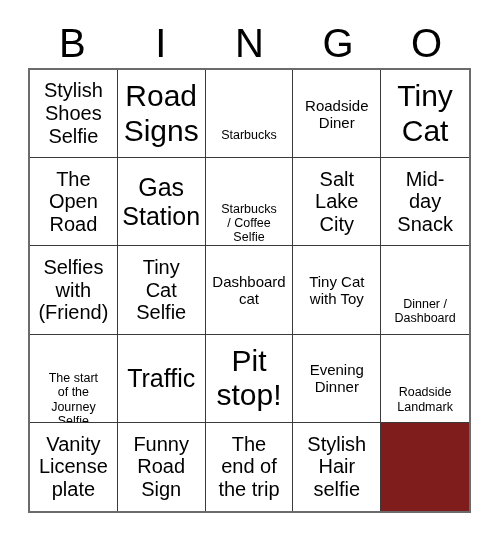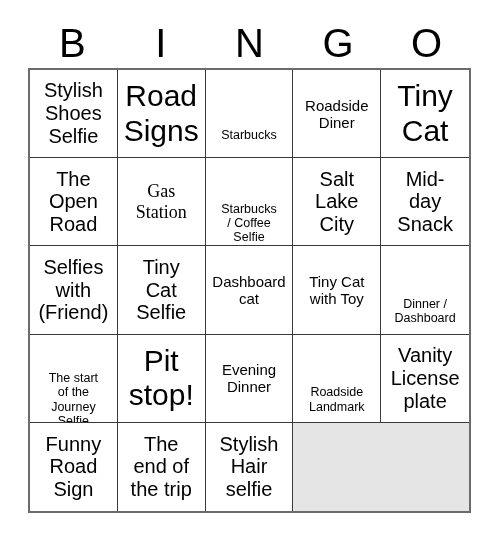--- a/index.html
+++ b/index.html
@@ -54,21 +54,21 @@
     width: 443px;
     height: 445px;
     box-sizing: border-box;
     display: grid;
     grid-template-columns: repeat(5, 1fr);
     grid-template-rows: repeat(5, 1fr);
     border-top: 2px solid #6b6b6b;
     border-left: 2px solid #6b6b6b;
     border-right: 2px solid #6b6b6b;
     border-bottom: 2px solid #6b6b6b;
-    background: #e5e5e5;
+    background: #7f1d1d;
   }
 
   .bingo-cell {
     box-sizing: border-box;
     border-right: 1px solid #3a3a3a;
     border-bottom: 1px solid #3a3a3a;
     display: flex;
     align-items: center;
     justify-content: center;
     text-align: center;
@@ -88,21 +88,21 @@
     width: 100%;
     line-height: 1.14;
     white-space: pre-line;
     word-wrap: break-word;
   }
 
   
   .bingo-cell[data-size="xs"] .cell-text  { font-size: 12.5px; margin-top: 43px; }
   .bingo-cell[data-size="sm"] .cell-text  { font-size: 15px; }
   .bingo-cell[data-size="md"] .cell-text  { font-size: 20px; }
-  .bingo-cell[data-size="lg"] .cell-text  { font-size: 18px; font-family: Liberation Serif, serif; }
+  .bingo-cell[data-size="lg"] .cell-text  { font-size: 25px; }
   .bingo-cell[data-size="xl"] .cell-text  { font-size: 30px; }
 </style>
 </head>
 <body>
 
 <div id="bingo-card">
 
   <div class="bingo-header">
     <div class="header-letter">B</div>
     <div class="header-letter">I</div>
@@ -177,20 +177,23 @@
       <div class="bingo-cell" data-size="xs">
         <span class="cell-text">Dinner /
 Dashboard</span>
       </div>
       <div class="bingo-cell" data-size="xs">
         <span class="cell-text">The start
 of the
 Journey
 Selfie</span>
       </div>
+      <div class="bingo-cell" data-size="lg">
+        <span class="cell-text">Traffic</span>
+      </div>
       <div class="bingo-cell" data-size="xl">
         <span class="cell-text">Pit
 stop!</span>
       </div>
       <div class="bingo-cell" data-size="sm">
         <span class="cell-text">Evening
 Dinner</span>
       </div>
       <div class="bingo-cell" data-size="xs">
         <span class="cell-text">Roadside

